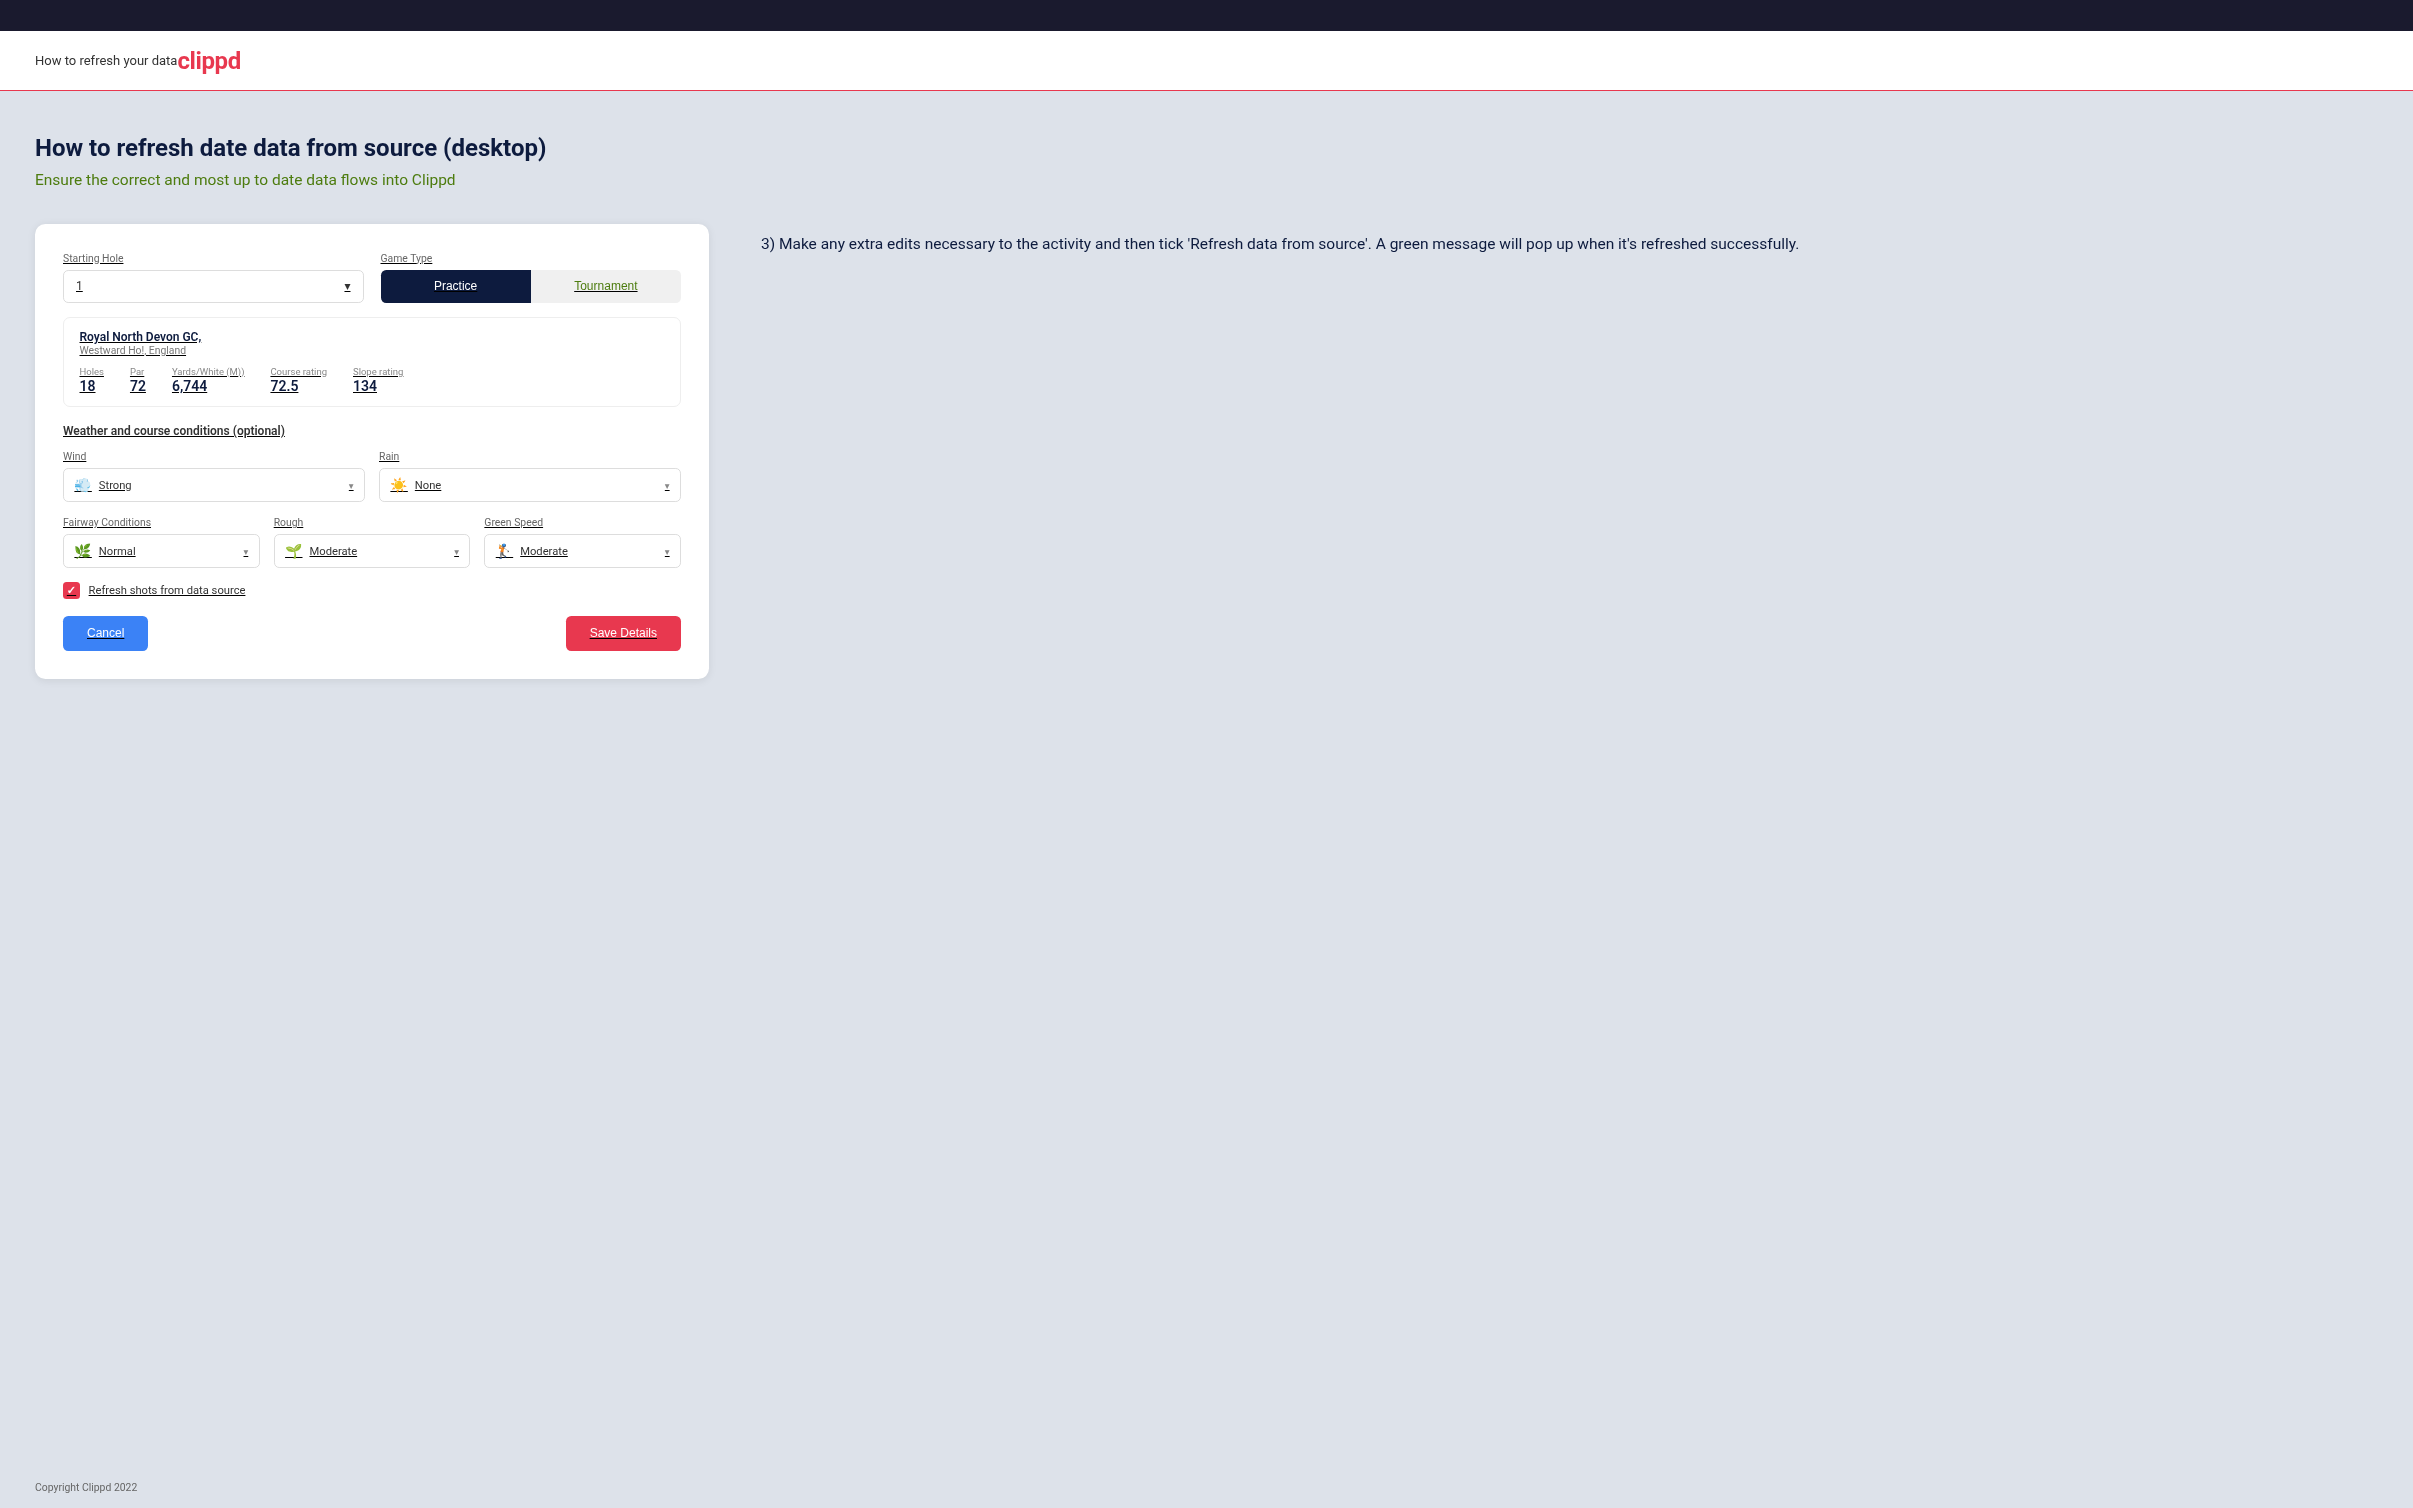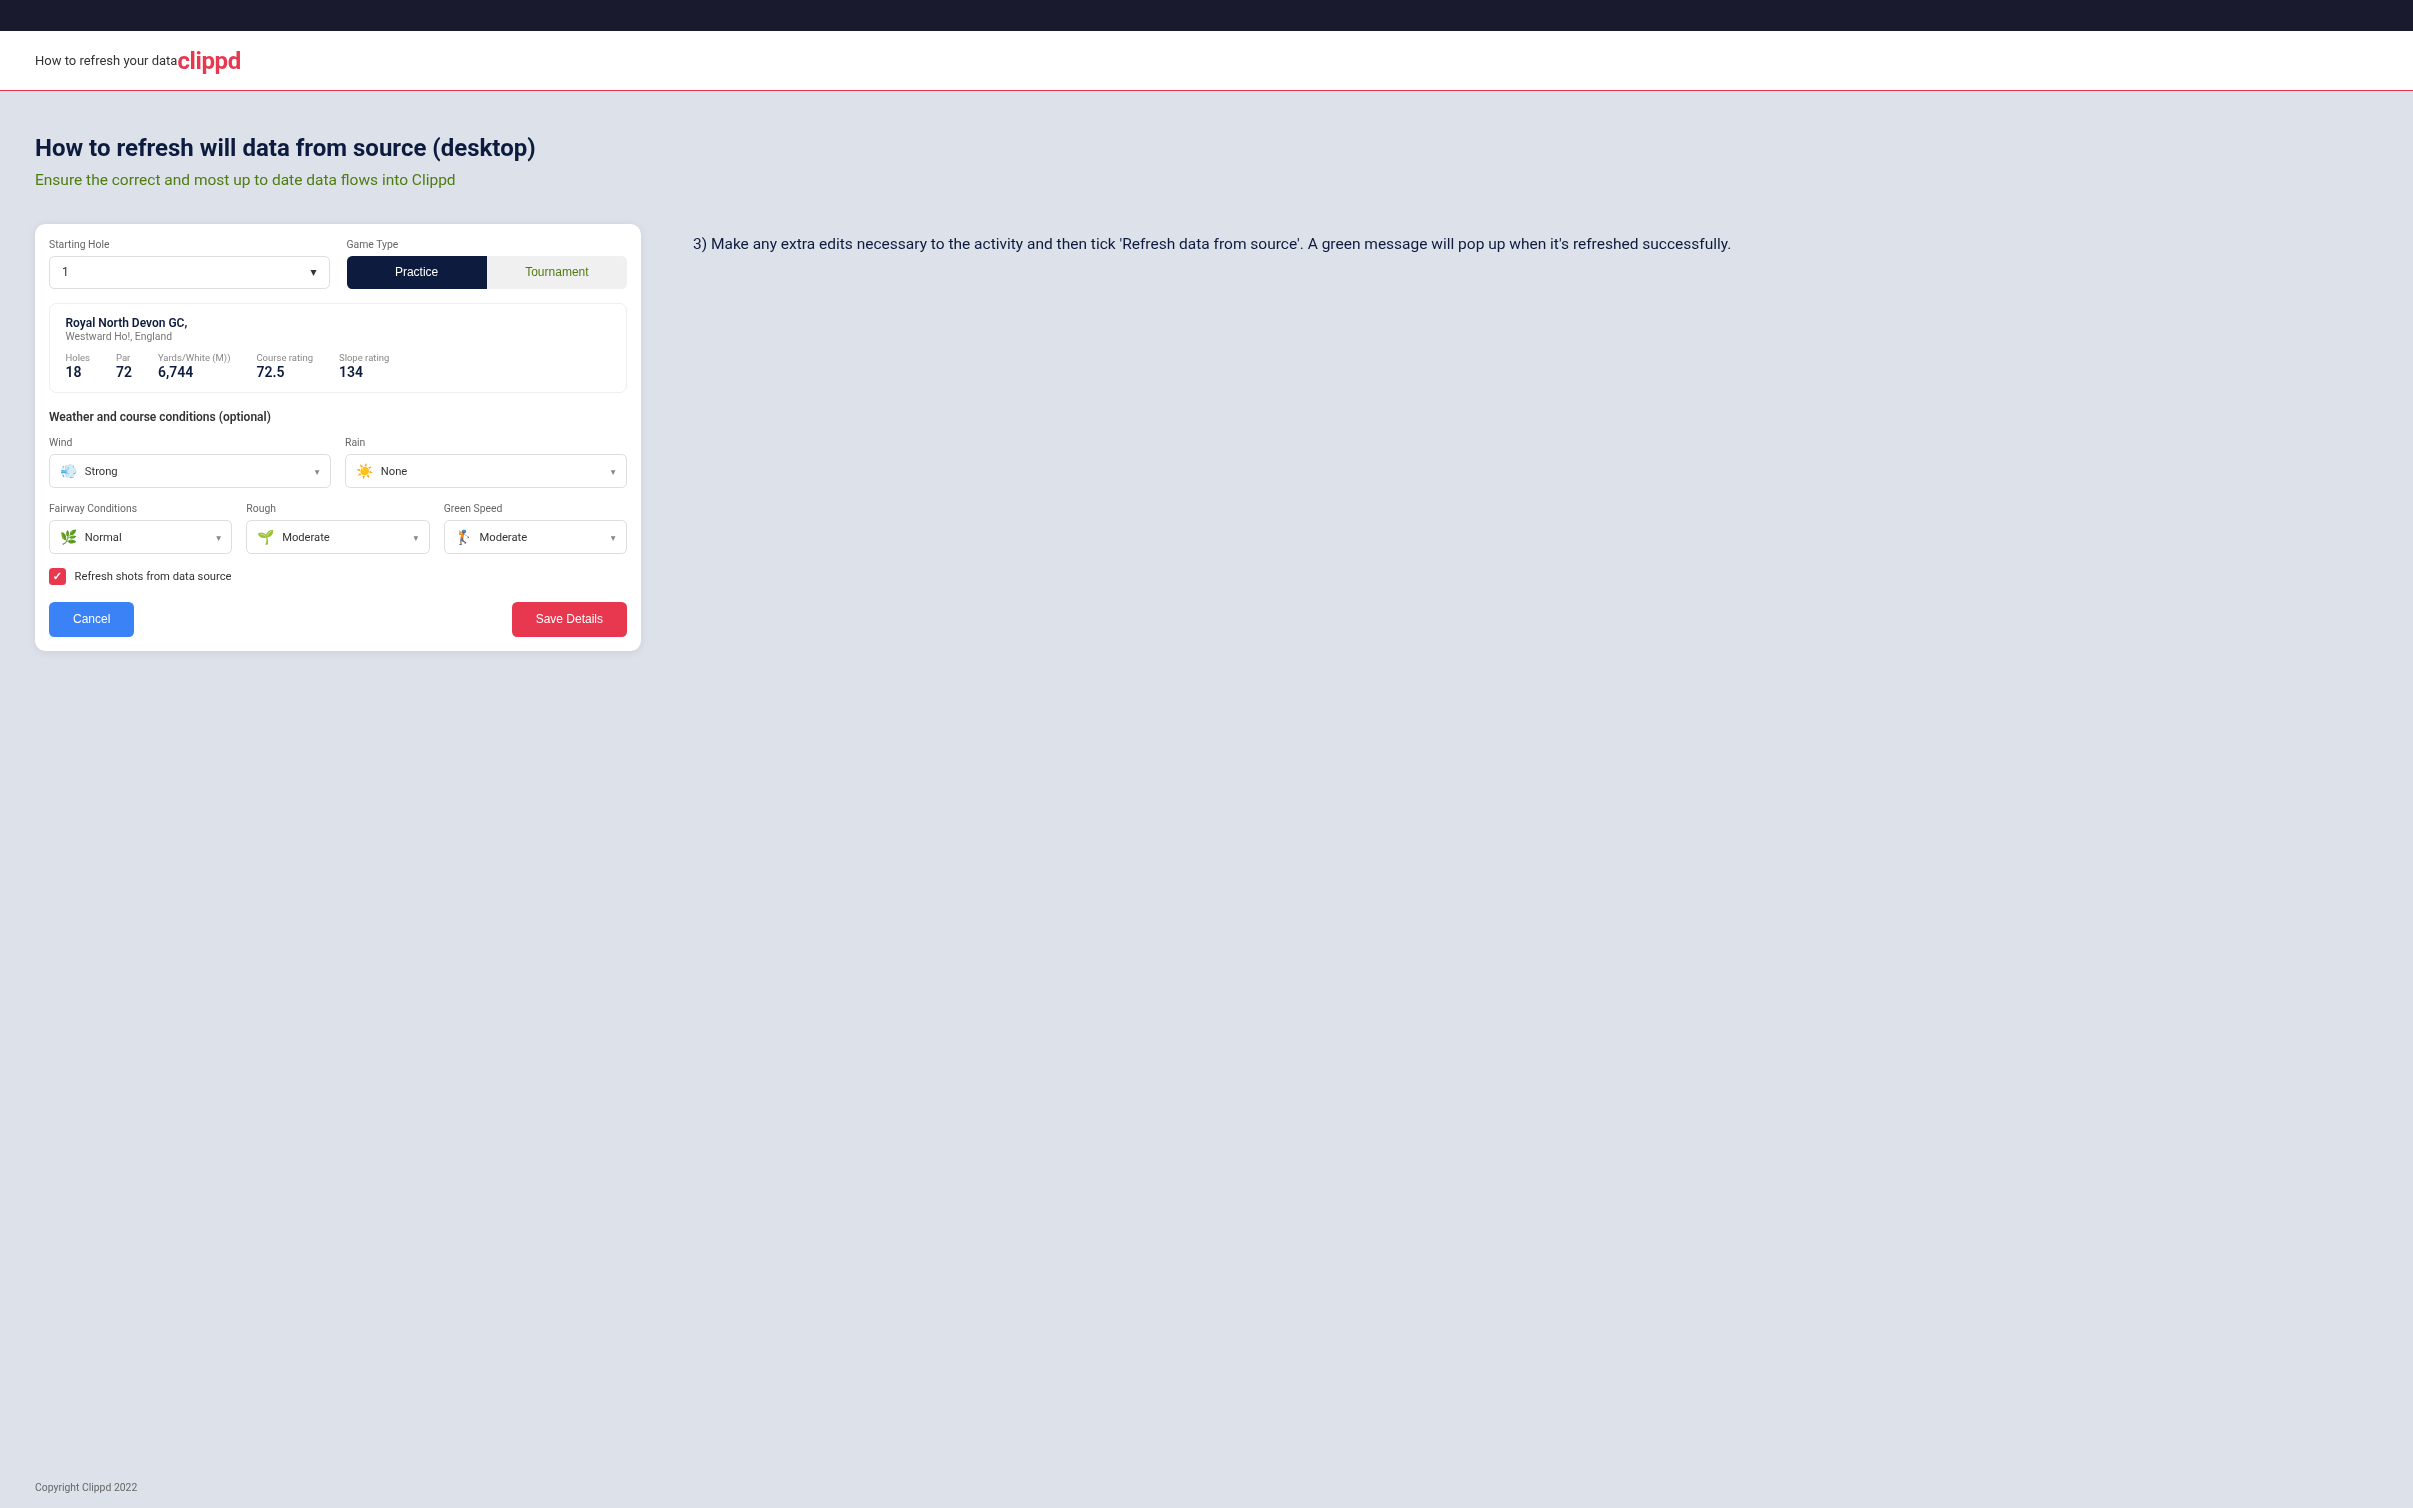--- a/index.html
+++ b/index.html
@@ -53,24 +53,25 @@
       margin-bottom: 35px;
     }
     .content-row {
       display: flex;
       gap: 52px;
       align-items: flex-start;
     }
     .form-card {
       background: #fff;
       border-radius: 10.4px;
-      padding: 14px;
-      width: 606px;
+      padding: 28px;
+      width: 674px;
       flex-shrink: 0;
       box-shadow: 0 1.7px 8.6px rgba(0,0,0,0.08);
+      text-decoration: underline;
     }
     .form-group {
       display: flex;
       flex-direction: column;
       flex: 1;
     }
     .form-label {
       font-size: 10.4px;
       color: #666;
       margin-bottom: 5.2px;
@@ -264,21 +265,21 @@
 <body>
 
 <div class="top-bar"></div>
 
 <div class="header">
   <span class="header-title">How to refresh your data</span>
   <span class="logo">clippd</span>
 </div>
 
 <div class="main-content">
-  <h1 class="page-title">How to refresh will data from source (desktop)</h1>
+  <h1 class="page-title">How to refresh date data from source (desktop)</h1>
   <p class="page-subtitle">Ensure the correct and most up to date data flows into Clippd</p>
 
   <div class="content-row">
 
     <div class="form-card">
 
       <div class="starting-hole-row">
         <div class="starting-hole-group form-group">
           <span class="form-label">Starting Hole</span>
           <div class="select-box">

